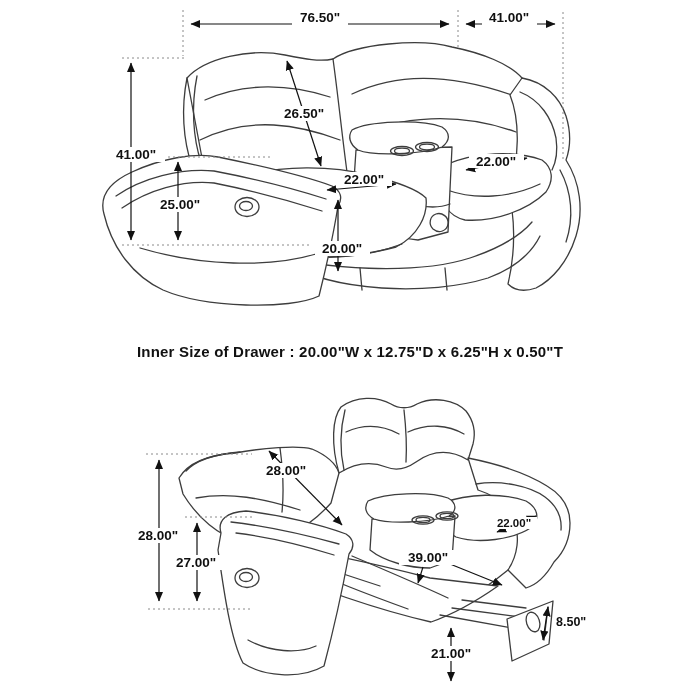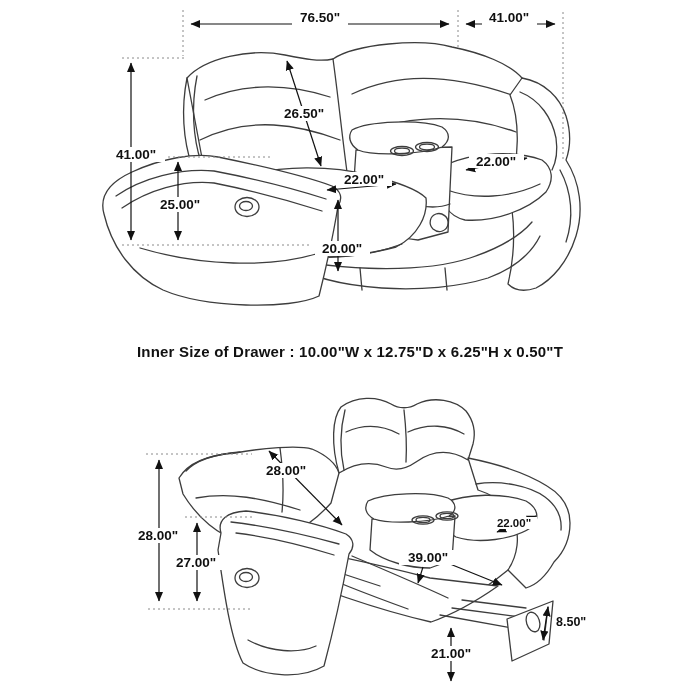--- a/index.html
+++ b/index.html
@@ -115,21 +115,21 @@
       <line x1="466" y1="170" x2="527" y2="158" marker-start="url(#arrT)" marker-end="url(#arrT)"></line>
       <rect x="469" y="154" width="55" height="14"></rect>
       <text x="496" y="166">22.00"</text>
 
       <line x1="338" y1="200" x2="338" y2="271" marker-start="url(#arrT)" marker-end="url(#arrT)"></line>
       <rect x="315" y="241" width="55" height="15"></rect>
       <text x="342" y="253">20.00"</text>
     </g>
   </svg>
 
-  <div class="note">Inner Size of Drawer : 10.00"W x 12.75"D x 6.25"H x 0.50"T</div>
+  <div class="note">Inner Size of Drawer : 20.00"W x 12.75"D x 6.25"H x 0.50"T</div>
 
   <svg id="svg-bottom" width="700" height="330" viewBox="0 0 700 330">
     <defs>
       <marker id="arrB" viewBox="0 0 10 10" refX="9" refY="5" markerWidth="8.5" markerHeight="8.5" orient="auto-start-reverse">
         <path d="M0,1 L9.5,5 L0,9 z" fill="#111" stroke="none"></path>
       </marker>
     </defs>
 
     <g class="art">
 

